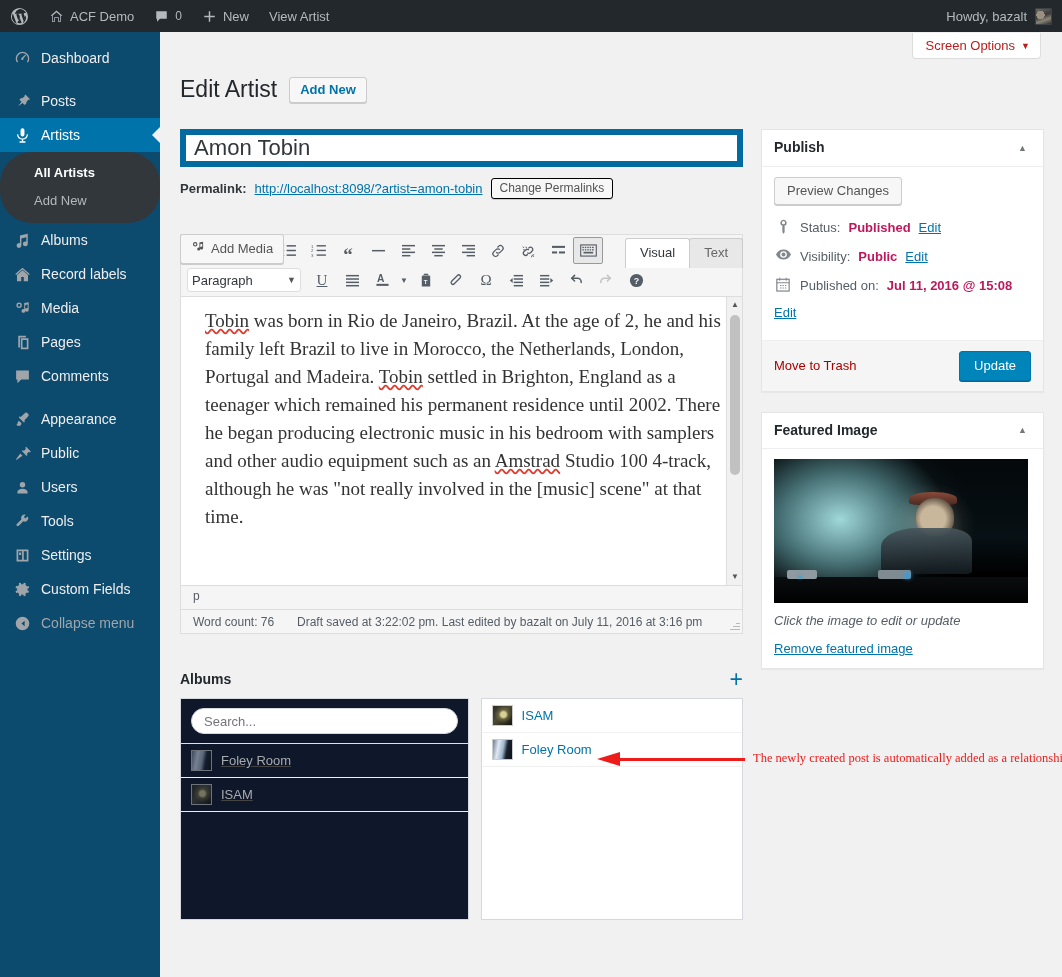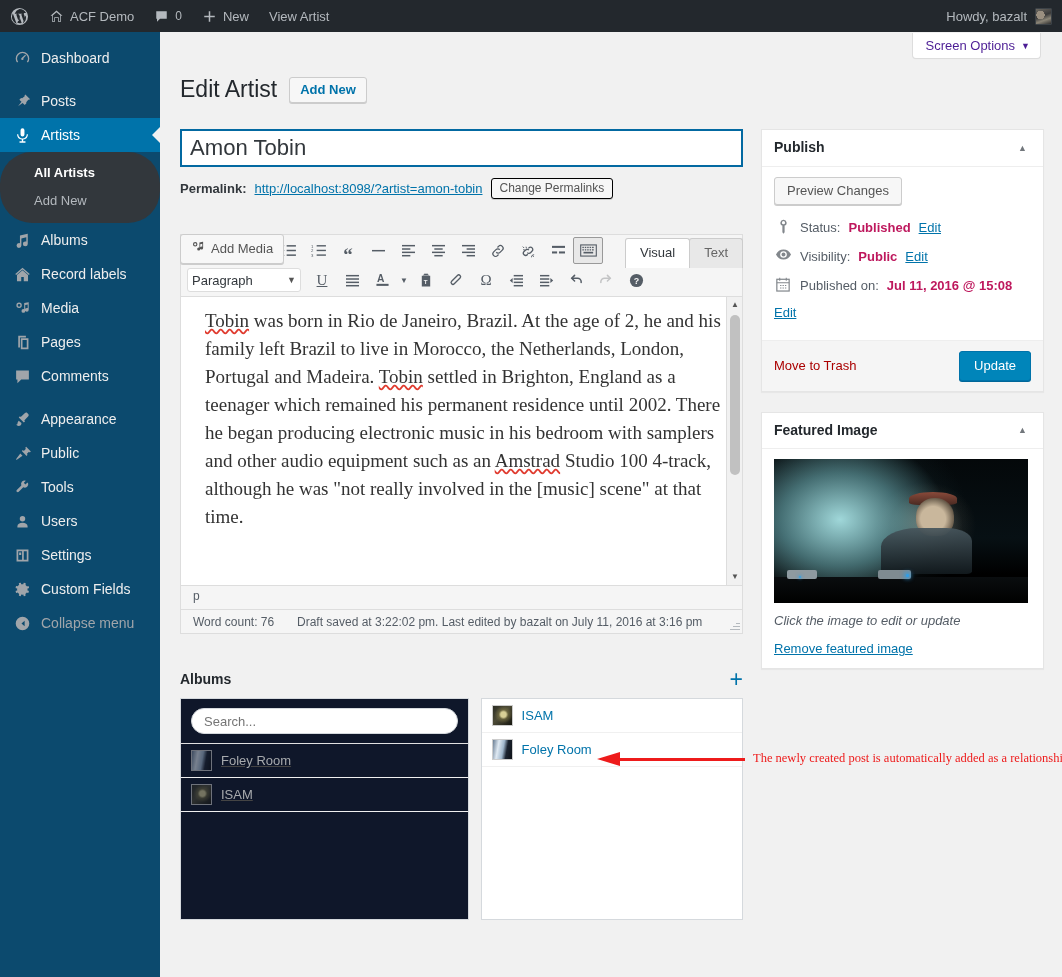--- a/index.html
+++ b/index.html
@@ -78,21 +78,21 @@
   #main {
     position:absolute; top:32px; left:160px; width:902px; height:945px;
     background:#f1f1f1;
     overflow:hidden;
   }
   #screen-options {
     position:absolute; top:1px; right:21px;
     background:#fff; border:1px solid #ddd; border-top:none;
     border-radius:0 0 4px 4px;
     padding:5px 10px 5px 12px;
-    font-size:13px; color:#4c1d95; cursor:pointer;
+    font-size:13px; color:#b91c1c; cursor:pointer;
     box-shadow:0 1px 1px -1px rgba(0,0,0,.1);
   }
   #screen-options .so-caret { font-size:9px; margin-left:6px; position:relative; top:-1px; }
 
   .page-title-wrap {
     position:absolute; top:43px; left:20px;
     display:flex; align-items:center; gap:12px;
   }
   h1.page-title {
     font-size:23px; font-weight:400; color:#23282d;
@@ -105,21 +105,21 @@
     padding:4px 10px 5px; line-height:normal; cursor:pointer;
     box-shadow:0 1px 0 #ccc;
   }
 
   
   #post-body-left { position:absolute; left:20px; top:97px; width:563px; }
   #post-body-right { position:absolute; left:601px; top:97px; width:283px; }
 
   #title-field {
     width:563px; height:38px;
-    border:2px solid #0369a1; background:#fff;
+    border:6px solid #0369a1; background:#fff;
     padding:3px 8px; font-size:1.7em; line-height:100%; color:#32373c;
     font-family:"Liberation Sans", sans-serif;
     outline:none;
   }
   #permalink-row {
     margin-top:8px; display:flex; align-items:center; gap:8px;
     font-size:13px; color:#32373c; height:26px;
   }
   #permalink-row .pl-label { font-weight:bold; font-size:13px; }
   #permalink-row .pl-link { color:#0073aa; text-decoration:underline; cursor:pointer; font-size:13px; }
@@ -511,33 +511,33 @@
       <svg width="17" height="17" viewBox="0 0 20 20" fill="currentColor">
           <path d="M14.3 2.2l-1.2 1.2 1 1-2.6 2.6-1-1-1.3 1.2 5.6 5.6 1.2-1.3-1-1 2.6-2.6 1 1 1.2-1.2-5.5-5.5zM7.4 9.9l-4.8 6.7c-.4.5.2 1.2.7.7l6.7-4.8L7.4 9.9z"></path>
         </svg>
     </span>
     <span class="mi-label">Public</span>
   </div>
 
   <div class="menu-item">
     <span class="mi-icon">
       <svg width="17" height="17" viewBox="0 0 20 20" fill="currentColor">
+          <path d="M10 3.5a3.2 3.2 0 103.2 3.2A3.2 3.2 0 0010 3.5zm0 8c-3.3 0-6 1.8-6 4v1.5h12V15.5c0-2.2-2.7-4-6-4z"></path>
+        </svg>
+    </span>
+    <span class="mi-label">Users</span>
+  </div>
+
+  <div class="menu-item">
+    <span class="mi-icon">
+      <svg width="17" height="17" viewBox="0 0 20 20" fill="currentColor">
           <path d="M16.5 4.5a4.2 4.2 0 01-5.6 5.3l-5.3 5.3a1.6 1.6 0 11-2.3-2.3l5.3-5.3A4.2 4.2 0 0113.9 2l-2.3 2.3 1.7 2.3 2.3-2.3.9.2z"></path>
         </svg>
     </span>
     <span class="mi-label">Tools</span>
-  </div>
-
-  <div class="menu-item">
-    <span class="mi-icon">
-      <svg width="17" height="17" viewBox="0 0 20 20" fill="currentColor">
-          <path d="M10 3.5a3.2 3.2 0 103.2 3.2A3.2 3.2 0 0010 3.5zm0 8c-3.3 0-6 1.8-6 4v1.5h12V15.5c0-2.2-2.7-4-6-4z"></path>
-        </svg>
-    </span>
-    <span class="mi-label">Users</span>
   </div>
 
   <div class="menu-item">
     <span class="mi-icon">
       <svg width="17" height="17" viewBox="0 0 20 20" fill="currentColor">
           <path d="M3 3h14v14H3V3zm2 2v10h4.5V5H5zm6.5 0v10H15V5h-3.5zM6 6.5h2.5v3H6v-3z"></path>
         </svg>
     </span>
     <span class="mi-label">Settings</span>
   </div>

